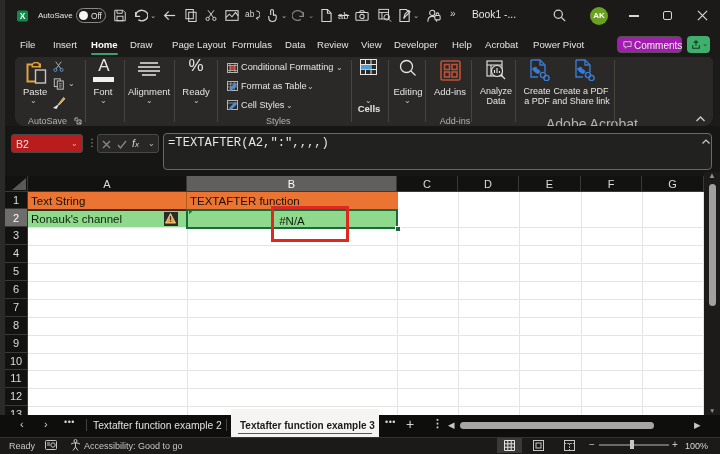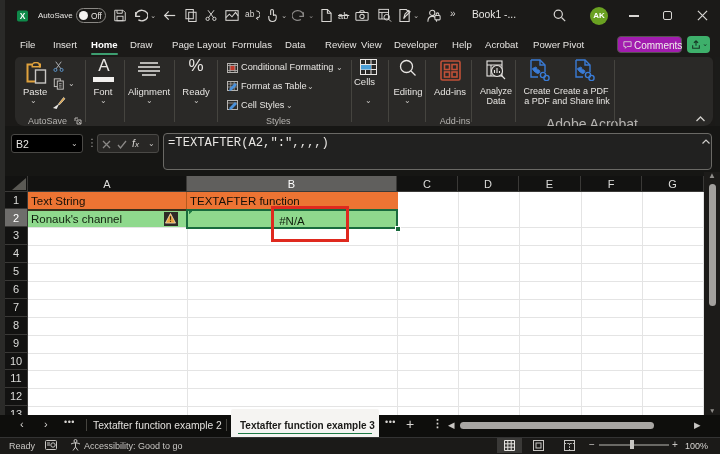--- a/index.html
+++ b/index.html
@@ -119,21 +119,21 @@
 
   <div class="abs" style="left:5px;top:32px;width:715px;height:25px;background:#1b1a18;"></div>
   <div class="abs" id="tabs" style="top:39px;font-size:9.6px;color:#e6e4e1;">
     <span class="abs" style="left:20px;">File</span>
     <span class="abs" style="left:53px;">Insert</span>
     <span class="abs" style="left:91px;color:#fff;font-weight:bold;">Home</span>
     <span class="abs" style="left:130px;">Draw</span>
     <span class="abs" style="left:172px;">Page Layout</span>
     <span class="abs" style="left:232px;">Formulas</span>
     <span class="abs" style="left:285px;">Data</span>
-    <span class="abs" style="left:317px;margin-left:8px;">Review</span>
+    <span class="abs" style="left:317px;">Review</span>
     <span class="abs" style="left:361px;">View</span>
     <span class="abs" style="left:394px;">Developer</span>
     <span class="abs" style="left:452px;">Help</span>
     <span class="abs" style="left:485px;">Acrobat</span>
     <span class="abs" style="left:533px;">Power Pivot</span>
   </div>
   <div class="abs" style="left:91px;top:52.5px;width:27px;height:2px;background:#3d9e70;border-radius:1px;"></div>
 
   <div class="abs" style="left:617px;top:36px;width:65px;height:16.5px;border:1px solid #55534f;border-radius:4px;background:#a21caf;">
     <svg class="abs" style="left:5px;top:4px" width="9" height="8" viewBox="0 0 12 11" fill="none" stroke="#d8d6d3" stroke-width="1.2">
@@ -224,21 +224,21 @@
   <div class="abs" style="left:241px;top:100px;font-size:9.2px;color:#e6e4e1;">Cell Styles</div>
   <div class="abs" style="left:286px;top:100.5px;font-size:8px;color:#c8c6c3;">⌄</div>
   <div class="abs" style="left:266px;top:116px;width:40px;font-size:9px;color:#b5b3b0;">Styles</div>
   <div class="abs" style="left:351px;top:60px;width:1px;height:62px;background:#45443f;"></div>
 
   <svg class="abs" style="left:360px;top:59px" width="17" height="16" viewBox="0 0 17 16" fill="none">
       <rect x="0.5" y="0.5" width="16" height="15" stroke="#e8e6e3"></rect>
       <path d="M0.5 5.5 h16 M0.5 10.5 h16 M5.5 0.5 v15 M11 0.5 v15" stroke="#e8e6e3"></path>
       <rect x="1" y="6" width="10" height="4.5" fill="#4a9fd8"></rect>
     </svg>
-  <div class="abs" style="left:354px;top:76px;width:30px;font-size:9.5px;color:#e6e4e1;">Cells</div>
+  <div class="abs" style="left:354px;top:103px;width:30px;text-align:center;font-size:9.5px;color:#e6e4e1;font-weight:bold;">Cells</div>
   <div class="abs" style="left:365px;top:96px;font-size:8px;color:#c8c6c3;">⌄</div>
   <div class="abs" style="left:388px;top:60px;width:1px;height:62px;background:#45443f;"></div>
 
   <svg class="abs" style="left:399px;top:59px" width="17" height="17" viewBox="0 0 17 17" fill="none" stroke="#e8e6e3" stroke-width="1.3">
       <circle cx="7.5" cy="7.5" r="6"></circle>
       <path d="M12 12 L16.5 16.5"></path>
     </svg>
   <div class="abs" style="left:392px;top:85.5px;width:32px;text-align:center;font-size:9.5px;color:#e6e4e1;">Editing</div>
   <div class="abs" style="left:404px;top:96px;font-size:8px;color:#c8c6c3;">⌄</div>
   <div class="abs" style="left:425px;top:60px;width:1px;height:62px;background:#45443f;"></div>
@@ -281,21 +281,21 @@
     </svg>
   <div class="abs" style="left:545px;top:85.5px;width:72px;text-align:center;font-size:9px;color:#e6e4e1;line-height:10.5px;">Create a PDF<br>and Share link</div>
   <div class="abs" style="left:546px;top:116px;width:72px;text-align:center;font-size:14px;color:#b5b3b0;">Adobe Acrobat</div>
   <div class="abs" style="left:614px;top:60px;width:1px;height:62px;background:#45443f;"></div>
   <svg class="abs" style="left:696px;top:116px" width="9" height="6" viewBox="0 0 9 6" fill="none" stroke="#d0cecb" stroke-width="1.3">
       <path d="M0.5 5 L4.5 1 L8.5 5"></path>
     </svg>
 
   <div class="abs" style="left:5px;top:126px;width:715px;height:50px;background:#161614;"></div>
 
-  <div class="abs" style="left:11px;top:134px;width:72px;height:19px;background:#000000;border:1px solid #4a4946;border-radius:3px;">
+  <div class="abs" style="left:11px;top:134px;width:72px;height:19px;background:#b91c1c;border:1px solid #4a4946;border-radius:3px;">
     <div class="abs" style="left:4px;top:3px;font-size:10.5px;color:#e8e6e3;">B2</div>
     <div class="abs" style="left:59px;top:4px;font-size:8px;color:#c8c6c3;">⌄</div>
   </div>
   <div class="abs" style="left:87px;top:137px;font-size:10px;color:#a8a6a3;">⋮</div>
 
   <div class="abs" style="left:97px;top:134px;width:62px;height:19px;background:#282725;border:1px solid #4a4946;border-radius:3px;">
     <svg class="abs" style="left:4px;top:5px" width="9" height="9" viewBox="0 0 9 9" stroke="#8a8886" stroke-width="1.3">
         <path d="M1 1 L8 8 M8 1 L1 8"></path>
       </svg>
     <svg class="abs" style="left:19px;top:5px" width="10" height="9" viewBox="0 0 10 9" fill="none" stroke="#8a8886" stroke-width="1.3">

